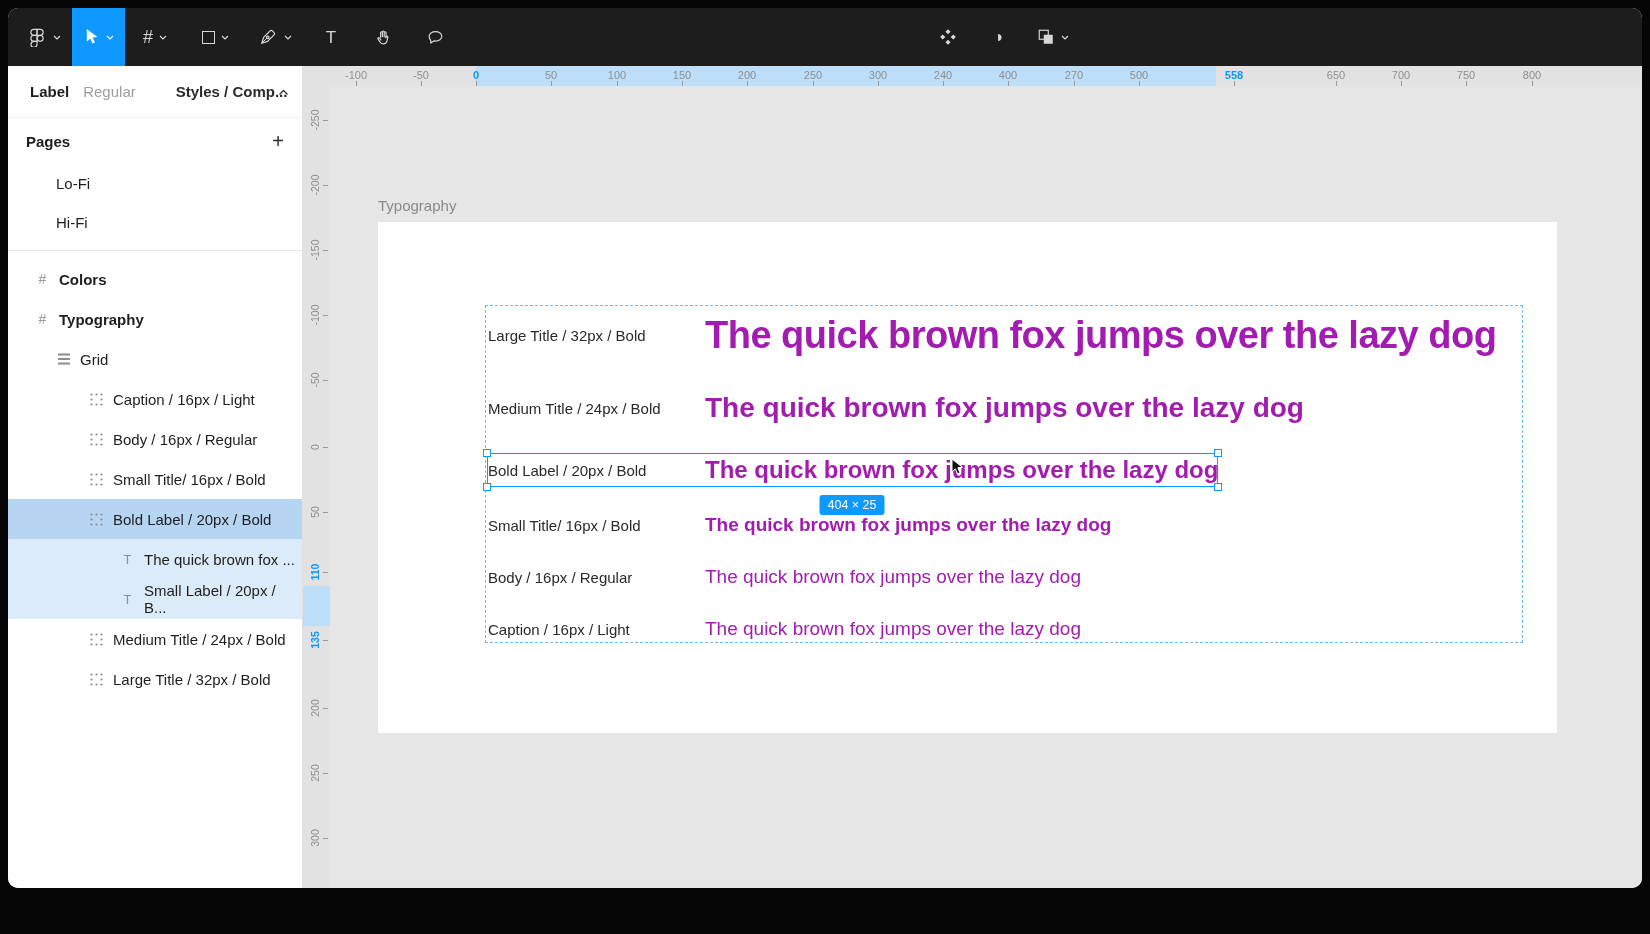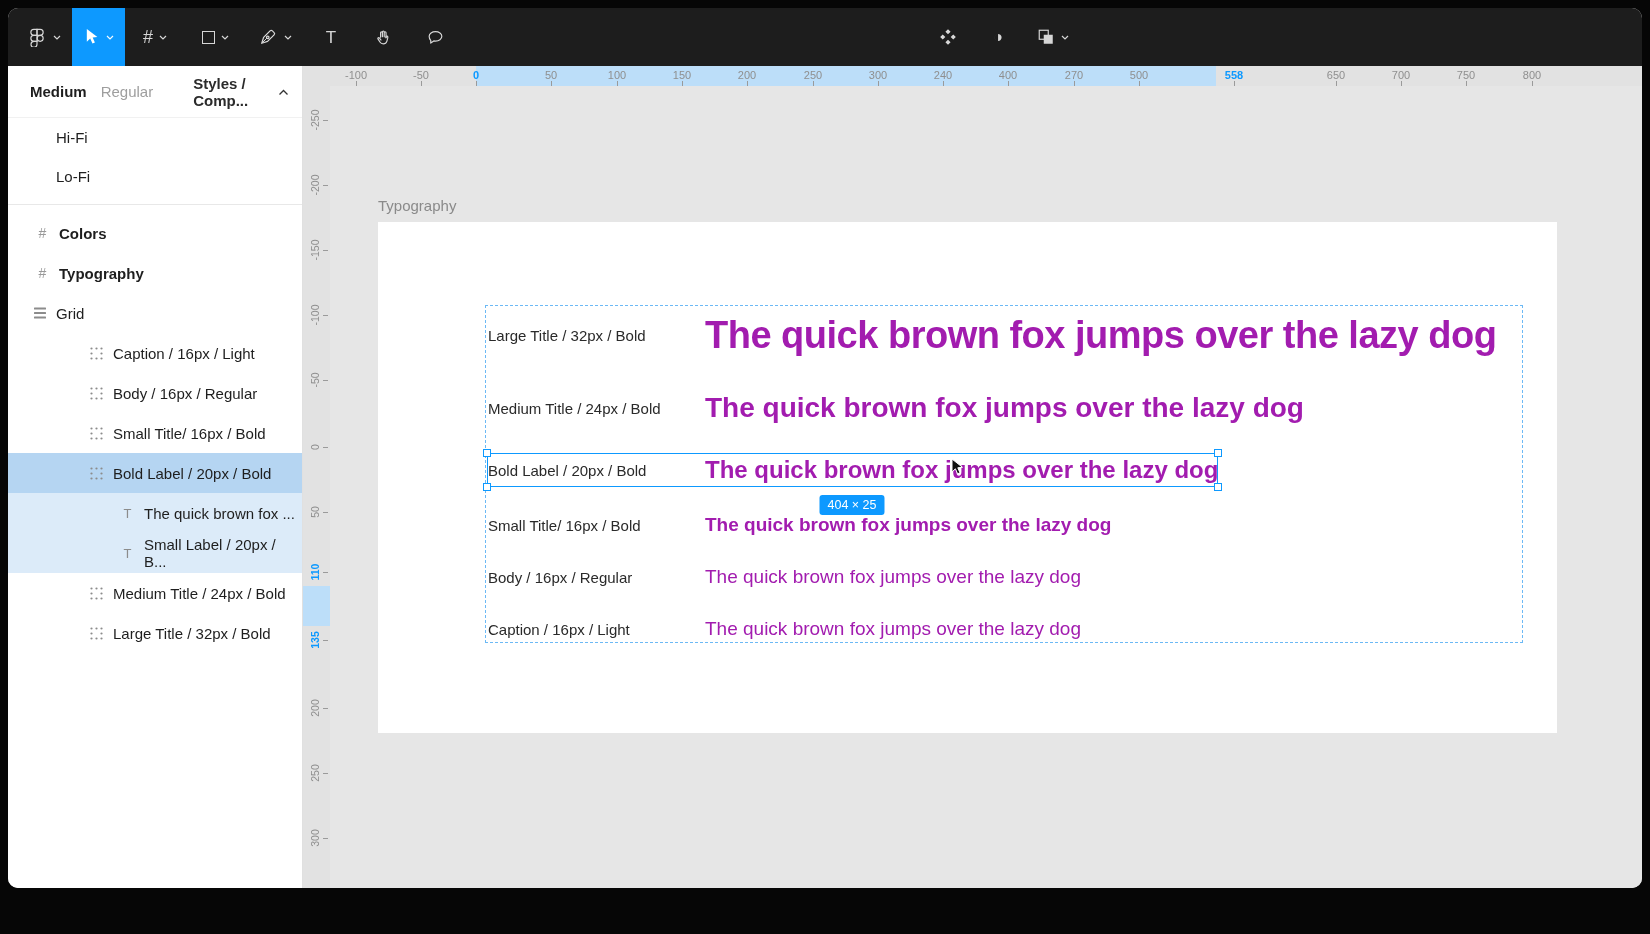--- a/index.html
+++ b/index.html
@@ -36,21 +36,21 @@
   .plus-btn { font-size:20px; font-weight:400; color:#2b2b2b; line-height:1; }
   .page-row { height:39px; display:flex; align-items:center; padding-left:48px; position:relative; }
   .page-check { position:absolute; left:24px; top:14px; }
   .sb-divider { height:1px; background:#e8e8e8; margin:8px 0; }
   .lrow { height:40px; display:flex; align-items:center; gap:9px; }
   .lrow .licon { flex:none; display:flex; align-items:center; justify-content:center; width:15px; color:#8c8c8c; }
   .lrow .fglyph { font-size:14px; color:#9a9a9a; }
   .lrow .tglyph { font-size:13px; color:#8c8c8c; }
   .ind0 { padding-left:27px; }
   .ind0 .llabel { font-weight:700; }
-  .ind1 { padding-left:24px; }
+  .ind1 { padding-left:48px; }
   .ind2 { padding-left:81px; }
   .ind3 { padding-left:112px; }
   .lrow.selected { background:#b5d5f2; }
   .lrow.child { background:#dcebf9; }
 
   
   .ruler-h { position:absolute; left:295px; right:0; top:58px; height:20px; background:#e2e2e2; font-size:11px; color:#8f8f8f; overflow:hidden; }
   .hband { position:absolute; left:173px; top:0; width:740px; height:20px; background:#bcdef9; }
   .hmark { position:absolute; top:0; height:20px; width:0; }
   .hmark span { position:absolute; top:3px; left:0; transform:translateX(-50%); white-space:nowrap; }
@@ -165,33 +165,37 @@
           </svg>
           <svg class="chev" width="8" height="5" viewBox="0 0 8 5">
               <path d="M1 1l3 3 3-3" fill="none" stroke="currentColor" stroke-width="1.2"></path>
             </svg>
         </div>
       </div>
     </div>
 
     <div class="sidebar">
       <div class="ptabs">
-        <span class="ptab layers">Medium</span>
+        <span class="ptab layers">Label</span>
         <span class="ptab assets">Regular</span>
         <span class="ptab styles">Styles / Comp...</span>
         <svg class="panel-caret" width="11" height="7" viewBox="0 0 11 7">
             <path d="M1.5 5.5l4-4 4 4" fill="none" stroke="#333" stroke-width="1.3"></path>
           </svg>
       </div>
 
+      <div class="pages-header">
+        <span>Pages</span>
+        <span class="plus-btn">+</span>
+      </div>
+      <div class="page-row">
+        <span>Lo-Fi</span>
+      </div>
       <div class="page-row">
         <span>Hi-Fi</span>
-      </div>
-      <div class="page-row">
-        <span>Lo-Fi</span>
       </div>
 
       <div class="sb-divider"></div>
 
       <div class="lrow ind0">
         <span class="licon fglyph">#</span>
         <span class="llabel">Colors</span>
       </div>
       <div class="lrow ind0">
         <span class="licon fglyph">#</span>

